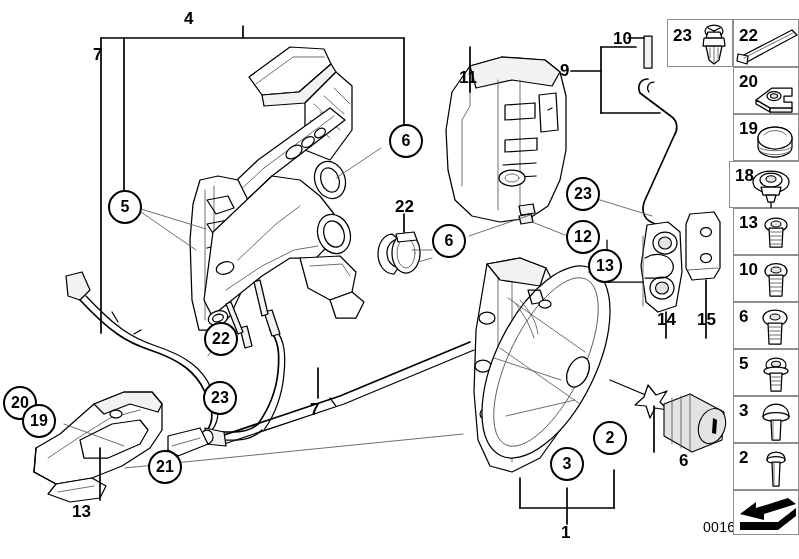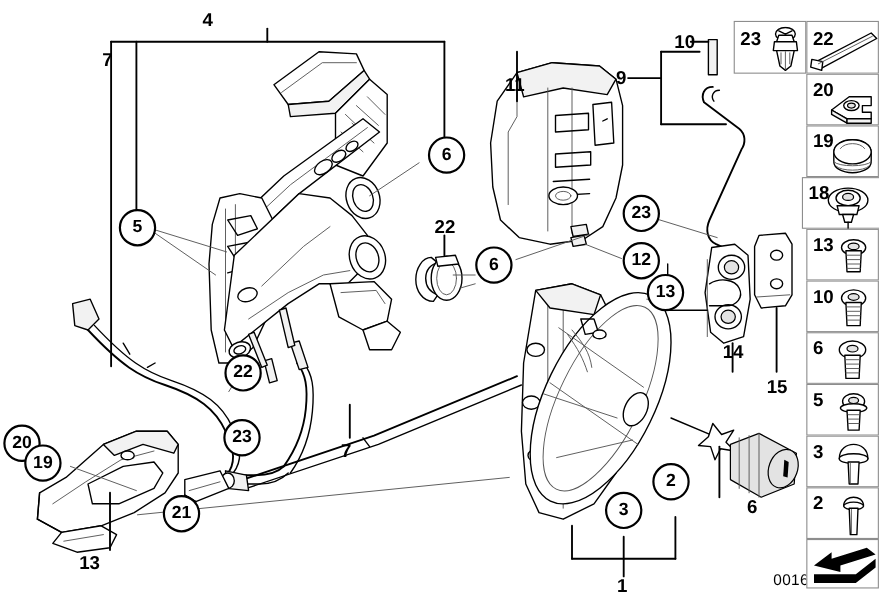--- a/index.html
+++ b/index.html
@@ -287,21 +287,21 @@
   <div class="callout" style="left:432px;top:224px;">6</div>
   <div class="callout" style="left:204px;top:322px;">22</div>
   <div class="plainlabel" style="left:395px;top:198px;">22</div>
   <div class="plainlabel" style="left:459px;top:30px;margin-top:39px;">11</div>
   <div class="plainlabel" style="left:613px;top:30px;">10</div>
   <div class="plainlabel" style="left:560px;top:62px;">9</div>
   <div class="callout" style="left:566px;top:177px;">23</div>
   <div class="callout" style="left:566px;top:220px;">12</div>
   <div class="callout" style="left:588px;top:249px;">13</div>
   <div class="plainlabel" style="left:657px;top:311px;">14</div>
-  <div class="plainlabel" style="left:697px;top:311px;margin-top:32px;">15</div>
+  <div class="plainlabel" style="left:697px;top:311px;">15</div>
   <div class="plainlabel" style="left:310px;top:401px;">7</div>
   <div class="callout" style="left:203px;top:381px;">23</div>
   <div class="callout" style="left:3px;top:386px;">20</div>
   <div class="callout" style="left:22px;top:404px;">19</div>
   <div class="plainlabel" style="left:72px;top:503px;">13</div>
   <div class="callout" style="left:148px;top:450px;">21</div>
   <div class="callout" style="left:593px;top:421px;">2</div>
   <div class="callout" style="left:550px;top:447px;">3</div>
   <div class="plainlabel" style="left:561px;top:524px;">1</div>
   <div class="plainlabel" style="left:679px;top:452px;">6</div>

